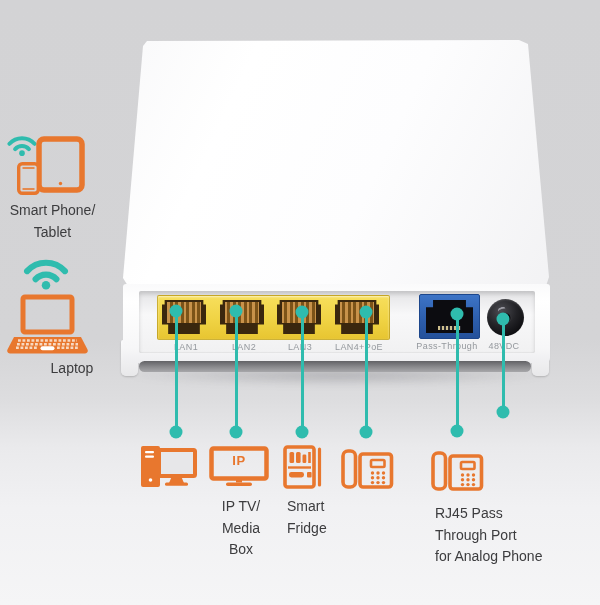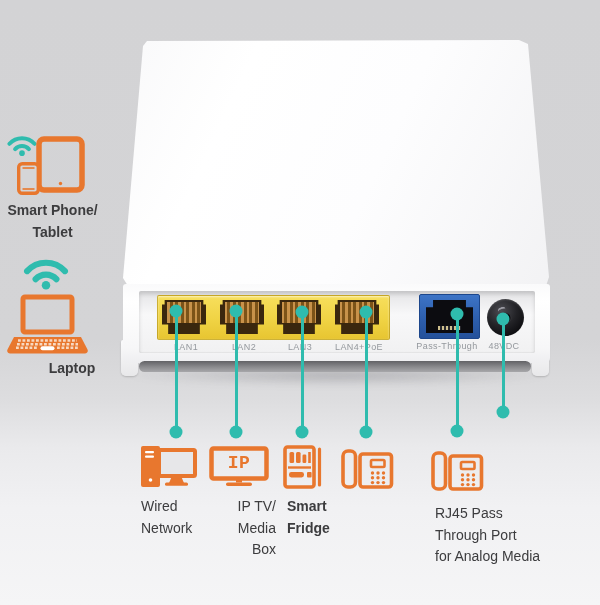--- a/index.html
+++ b/index.html
@@ -83,24 +83,24 @@
   
   .conn-line{position:absolute;width:3px;background:#2fbcae;z-index:12;}
   .conn-dot{position:absolute;width:13px;height:13px;border-radius:50%;background:#2fbcae;z-index:13;
     transform:translate(-50%,-50%);}
   
   .icon{position:absolute;z-index:8;}
   .client-label,.conn-label{
     position:absolute;z-index:8;color:#3c3c3e;font-size:14px;line-height:1.55;
     white-space:pre-line;
   }
-  .client-label{text-align:center;font-weight:bold;}
+  .client-label{text-align:center;}
   .iptv-text{
     position:absolute;left:209px;top:453px;width:60px;z-index:9;text-align:center;
-    color:#e8772e;font-size:18px;font-weight:700;letter-spacing:.5px;font-family:Liberation Mono, monospace;
+    color:#e8772e;font-size:13px;font-weight:700;letter-spacing:.5px;
   }
 </style>
 </head>
 <body>
 
 <div class="canvas">
 
   <div class="device-shadow"></div>
   <div class="device-top"></div>
   <div class="foot" style="left:121px;"></div>
@@ -187,45 +187,43 @@
 
   <svg class="icon" style="left:140px;top:443px;" width="57" height="46" viewBox="0 0 57 46">
     <rect x="1" y="3" width="19" height="41" rx="2" fill="#e8772e"></rect>
     <rect x="5" y="8" width="9" height="2.2" rx="1" fill="#ffffff"></rect>
     <rect x="5" y="12.5" width="9" height="2.2" rx="1" fill="#ffffff"></rect>
     <circle cx="10.5" cy="37" r="1.8" fill="#ffffff"></circle>
     <rect x="19" y="7" width="36" height="26" rx="1.5" fill="#e7e7e9" stroke="#e8772e" stroke-width="4"></rect>
     <path d="M32 33 L41 33 L44 40 L29 40 Z" fill="#e8772e"></path>
     <rect x="25" y="39.5" width="23" height="3.2" rx="1.5" fill="#e8772e"></rect>
   </svg>
-  <div class="conn-label" style="left:141px;top:496px;">Wired
-Network</div>
 
   <svg class="icon" style="left:209px;top:446px;" width="60" height="42" viewBox="0 0 60 42">
     <rect x="2.5" y="2.5" width="55" height="30" rx="2" fill="none" stroke="#e8772e" stroke-width="4.5"></rect>
     <rect x="27" y="32" width="6" height="4.5" fill="#e8772e"></rect>
     <rect x="17" y="36.5" width="26" height="3.6" rx="1.8" fill="#e8772e"></rect>
   </svg>
   <div class="iptv-text">IP</div>
-  <div class="conn-label" style="left:206px;top:496px;width:70px;text-align:right;">IP TV/
+  <div class="conn-label" style="left:206px;top:496px;width:70px;text-align:center;">IP TV/
 Media
 Box</div>
 
   <svg class="icon" style="left:283px;top:445px;" width="40" height="44" viewBox="0 0 40 44">
     <rect x="2" y="2" width="29" height="40" rx="2.5" fill="none" stroke="#e8772e" stroke-width="3.6"></rect>
     <line x1="36.5" y1="4" x2="36.5" y2="40" stroke="#e8772e" stroke-width="3.2" stroke-linecap="round"></line>
     <rect x="6.5" y="7" width="4.6" height="11" rx="1.5" fill="#e8772e"></rect>
     <rect x="13" y="7" width="4.6" height="11" rx="1.5" fill="#e8772e"></rect>
     <rect x="19.5" y="9.5" width="3.8" height="8.5" rx="1.3" fill="#e8772e"></rect>
     <line x1="26.5" y1="7" x2="26.5" y2="18" stroke="#e8772e" stroke-width="2.6"></line>
     <line x1="5" y1="22.5" x2="28" y2="22.5" stroke="#e8772e" stroke-width="2.4"></line>
     <rect x="6" y="27" width="15" height="5.4" rx="2.4" fill="#e8772e"></rect>
     <rect x="24" y="27" width="4.6" height="5.4" rx="1" fill="#e8772e"></rect>
   </svg>
-  <div class="conn-label" style="left:287px;top:496px;font-weight:bold;">Smart
+  <div class="conn-label" style="left:287px;top:496px;">Smart
 Fridge</div>
 
   <svg class="icon" style="left:341px;top:447px;" width="53" height="44" viewBox="0 0 53 44">
     <rect x="2" y="4" width="12.5" height="36" rx="5" fill="none" stroke="#e8772e" stroke-width="3.6"></rect>
     <rect x="19" y="7" width="31.5" height="33" rx="3" fill="none" stroke="#e8772e" stroke-width="3.6"></rect>
     <rect x="30" y="13" width="13.5" height="7" rx="1.2" fill="none" stroke="#e8772e" stroke-width="2.6"></rect>
     <g fill="#e8772e">
       <circle cx="31.5" cy="26" r="1.7"></circle>
         <circle cx="37" cy="26" r="1.7"></circle>
         <circle cx="42.5" cy="26" r="1.7"></circle>
@@ -249,16 +247,16 @@
       <circle cx="31.5" cy="30.8" r="1.7"></circle>
         <circle cx="37" cy="30.8" r="1.7"></circle>
         <circle cx="42.5" cy="30.8" r="1.7"></circle>
       <circle cx="31.5" cy="35.6" r="1.7"></circle>
         <circle cx="37" cy="35.6" r="1.7"></circle>
         <circle cx="42.5" cy="35.6" r="1.7"></circle>
     </g>
   </svg>
   <div class="conn-label" style="left:435px;top:503px;">RJ45 Pass
 Through Port
-for Analog Media</div>
+for Analog Phone</div>
 
 
 </div>
 
 </body></html>

